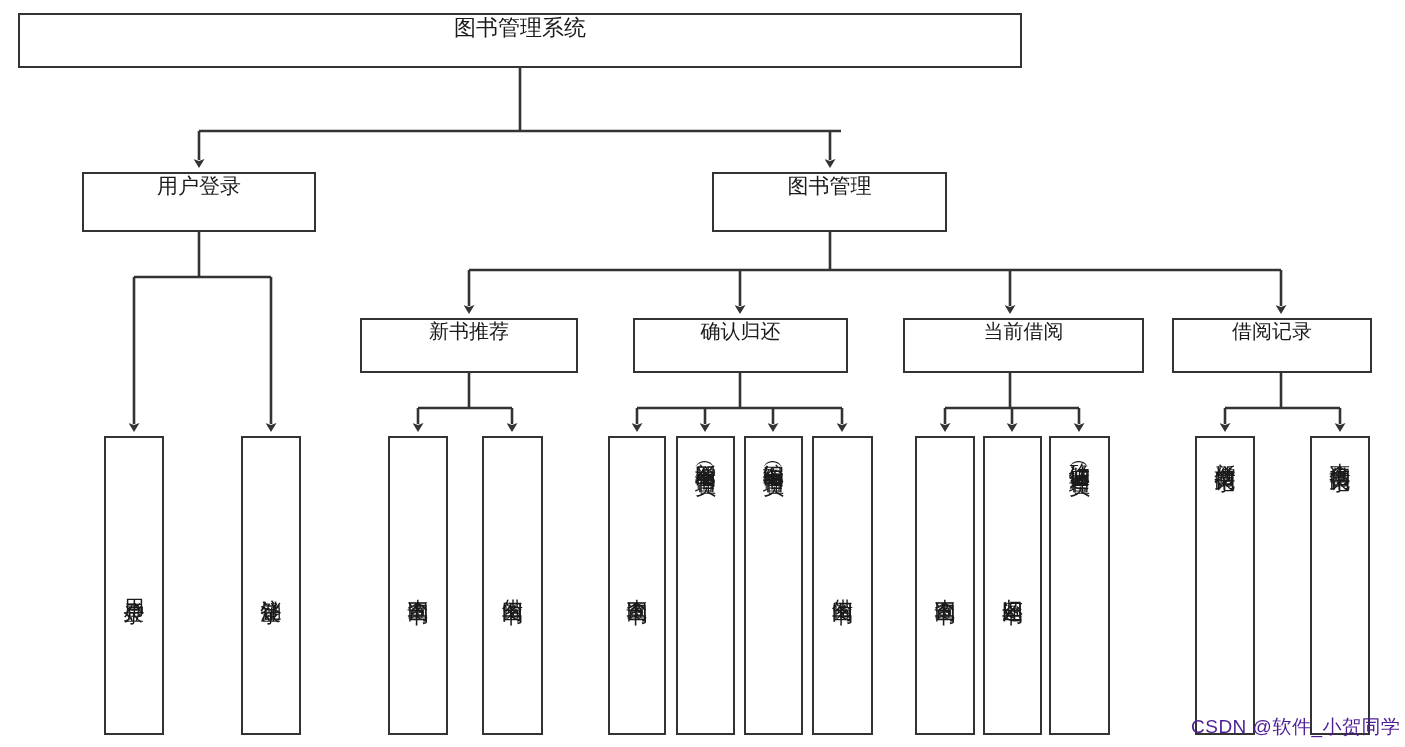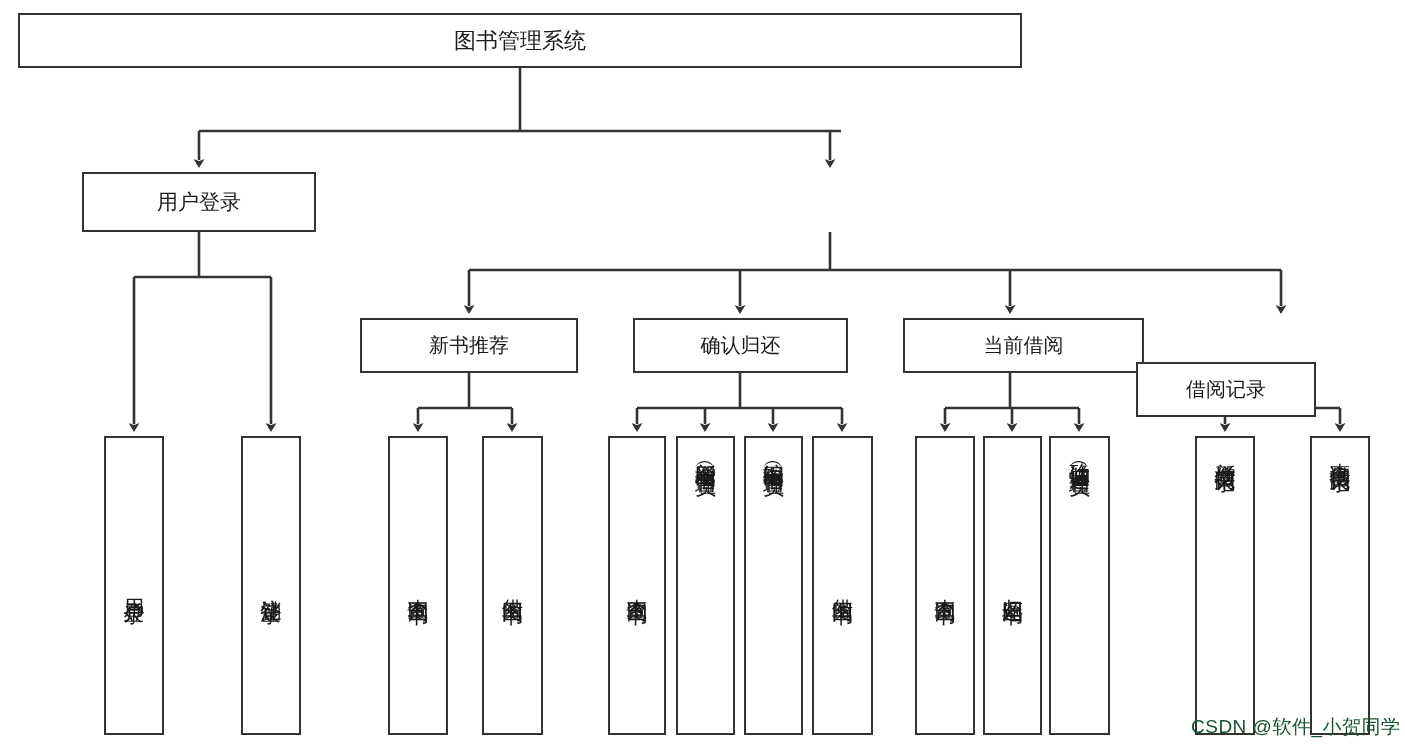--- a/index.html
+++ b/index.html
@@ -25,21 +25,20 @@
     width: 1405px;
     height: 747px;
     pointer-events: none;
   }
   .node {
     position: absolute;
     box-sizing: border-box;
     border: 2px solid #333333;
     background: #ffffff;
     display: flex;
-    align-items: center;
     justify-content: center;
     color: #1a1a1a;
     text-align: center;
     line-height: 1.18;
   }
   .node.root {
     font-size: 22px;
     border-width: 2px;
   }
   .node.level1 {
@@ -62,21 +61,21 @@
     white-space: nowrap;
     display: block;
   }
   
   .node.leaf.short {
     align-items: center;
     padding-top: 0;
   }
   .watermark {
     position: absolute;
-    color: #14532d;
+    color: #4c1d95;
     font-size: 19px;
     white-space: nowrap;
     letter-spacing: 0.5px;
   }
 </style>
 </head>
 <body>
 
 <div id="diagram">
 
@@ -130,31 +129,34 @@
     </g>
   </svg>
 
   <div class="node root" id="node-root" style="left: 18px; top: 13px; width: 1004px; height: 55px;">
     <span>图书管理系统</span>
   </div>
 
   <div class="node level1" id="l1-0" style="left: 82px; top: 172px; width: 234px; height: 60px;">
     <span>用户登录</span>
   </div>
+  <div class="node level1" id="l1-1" style="left: 712px; top: 172px; width: 235px; height: 60px;">
+    <span>图书管理</span>
+  </div>
 
   <div class="node level2" id="l2-0" style="left: 360px; top: 318px; width: 218px; height: 55px;">
     <span>新书推荐</span>
   </div>
   <div class="node level2" id="l2-1" style="left: 633px; top: 318px; width: 215px; height: 55px;">
     <span>确认归还</span>
   </div>
   <div class="node level2" id="l2-2" style="left: 903px; top: 318px; width: 241px; height: 55px;">
     <span>当前借阅</span>
   </div>
-  <div class="node level2" id="l2-3" style="left: 1136px; top: 318px; width: 180px; height: 55px; margin-top: 44px;">
+  <div class="node level2" id="l2-3" style="left: 1172px; top: 318px; width: 200px; height: 55px;">
     <span>借阅记录</span>
   </div>
 
   <div class="node leaf short" id="lf-0" style="left: 104px; top: 436px; width: 60px; height: 299px;">
     <span class="vtext">用户登录</span>
   </div>
   <div class="node leaf short" id="lf-1" style="left: 241px; top: 436px; width: 60px; height: 299px;">
     <span class="vtext">注销登录</span>
   </div>
   <div class="node leaf short" id="lf-2" style="left: 388px; top: 436px; width: 60px; height: 299px;">

